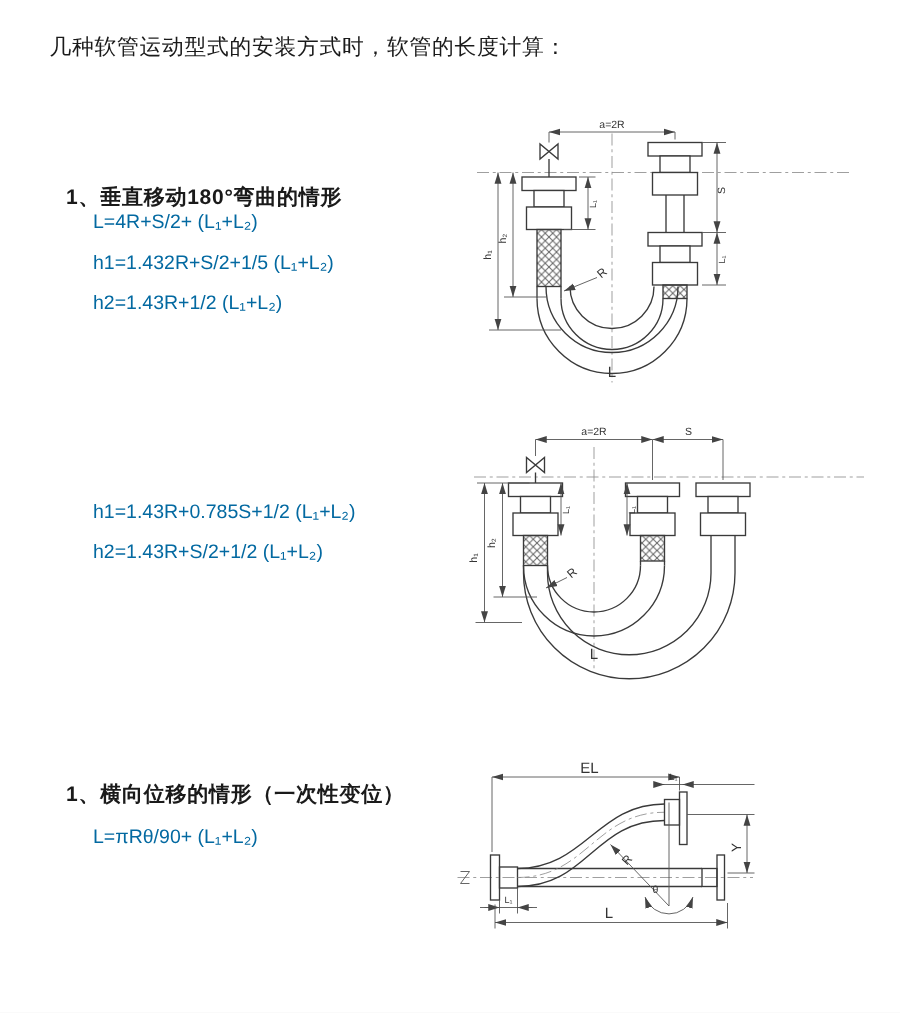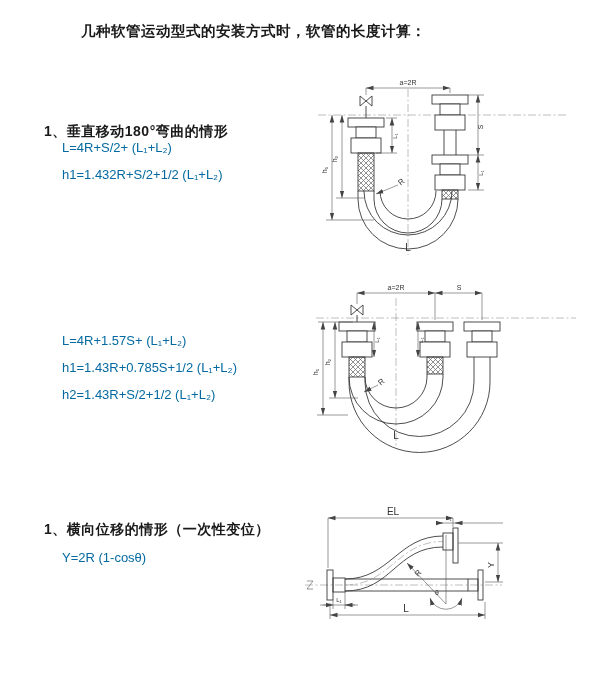--- a/index.html
+++ b/index.html
@@ -1,19 +1,19 @@
 <!DOCTYPE html>
 <html><head>
 <meta charset="utf-8">
 <style>
   html,body{margin:0;padding:0;background:#fff;}
   .page{position:relative;width:600px;height:675px;background:#fff;overflow:hidden;
         font-family:"Liberation Sans","DejaVu Sans",sans-serif;color:#1a1a1a;
         outline:1px solid #e9e9e9;}
-  .title{position:absolute;left:33px;top:22px;font-size:14.5px;font-weight:bold;letter-spacing:.5px;margin-left:48px;}
+  .title{position:absolute;left:33px;top:22px;font-size:14.5px;font-weight:normal;letter-spacing:.5px;}
   .sec-head{position:absolute;font-size:14px;font-weight:bold;letter-spacing:.5px;}
   .formulas{position:absolute;font-size:13px;color:#0369a1;}
   .formulas div{height:27px;line-height:27px;white-space:pre;}
   .f3 div{height:26px;line-height:26px;}
   svg{position:absolute;overflow:visible;}
   svg text{font-family:"Liberation Sans","DejaVu Sans",sans-serif;fill:#333;}
   .st{stroke:#3a3a3a;fill:none;stroke-width:.9;}
   .dm{stroke:#555;fill:none;stroke-width:.6;}
   .cl{stroke:#8a8a8a;stroke-width:.55;stroke-dasharray:8 2.5 2 2.5;fill:none;}
   .fit rect{fill:#fff;stroke:#3a3a3a;stroke-width:.9;}
@@ -23,21 +23,22 @@
 </head>
 <body>
 
 <div class="page">
 
   <div class="title">几种软管运动型式的安装方式时，软管的长度计算：</div>
 
   <div class="sec-head" style="left:44px;top:108px;margin-top:15px;">1、垂直移动180°弯曲的情形</div>
   <div class="formulas" style="left:62px;top:134px;">
     <div>L=4R+S/2+ (L₁+L₂)</div>
-    <div>h1=1.432R+S/2+1/2 (L₁+L₂)</div>
+    <div>h1=1.432R+S/2+1/5 (L₁+L₂)</div>
+    <div>h2=1.43R+1/2 (L₁+L₂)</div>
   </div>
 
   <svg style="left:306px;top:73px;" width="282" height="185" viewBox="0 0 282 185">
     <defs>
       <marker id="ar1" markerWidth="9" markerHeight="6" refX="7.5" refY="3" orient="auto-start-reverse" markerUnits="userSpaceOnUse">
         <path d="M0,0.7 L7.5,3 L0,5.3 Z" fill="#444"></path>
       </marker>
       <pattern id="br1" width="5" height="5" patternUnits="userSpaceOnUse">
         <path d="M0,0 L5,5 M5,0 L0,5" stroke="#666" stroke-width="0.7"></path>
       </pattern>
@@ -95,21 +96,20 @@
     <line class="dm" x1="20" y1="147" x2="68" y2="147"></line>
     <line class="dm" x1="30" y1="125" x2="58" y2="125"></line>
 
     <line class="dm" x1="92" y1="112" x2="70" y2="121" marker-end="url(#ar1)"></line>
     <text class="lab8" x="97" y="111" text-anchor="middle" transform="rotate(-40 97 111)">R</text>
 
     <text class="lab10" x="102" y="178" text-anchor="middle">L</text>
   </svg>
 
   <div class="formulas" style="left:62px;top:327px;">
-    <div>L=4R+1.57S+ (L₁+L₂)</div>
     <div>h1=1.43R+0.785S+1/2 (L₁+L₂)</div>
     <div>h2=1.43R+S/2+1/2 (L₁+L₂)</div>
   </div>
 
   <svg style="left:308px;top:282px;" width="292" height="182" viewBox="0 0 292 182">
     <defs>
       <marker id="ar2" markerWidth="9" markerHeight="6" refX="7.5" refY="3" orient="auto-start-reverse" markerUnits="userSpaceOnUse">
         <path d="M0,0.7 L7.5,3 L0,5.3 Z" fill="#444"></path>
       </marker>
       <pattern id="br2" width="5" height="5" patternUnits="userSpaceOnUse">
@@ -168,21 +168,21 @@
     <text class="lab6" x="115" y="58" text-anchor="middle" transform="rotate(-90 115 58)">L₁</text>
 
     <line class="dm" x1="70" y1="103" x2="56" y2="110" marker-end="url(#ar2)"></line>
     <text class="lab8" x="75" y="102" text-anchor="middle" transform="rotate(-40 75 102)">R</text>
 
     <text class="lab10" x="88" y="157" text-anchor="middle">L</text>
   </svg>
 
   <div class="sec-head" style="left:44px;top:521px;">1、横向位移的情形（一次性变位）</div>
   <div class="formulas f3" style="left:62px;top:545px;">
-    <div>Y=2R (1-cosθ)</div>
+    <div>L=πRθ/90+ (L₁+L₂)</div>
   </div>
 
   <svg style="left:298px;top:503px;" width="300" height="142" viewBox="0 0 300 142">
     <defs>
       <marker id="ar3" markerWidth="9" markerHeight="6" refX="7.5" refY="3" orient="auto-start-reverse" markerUnits="userSpaceOnUse">
         <path d="M0,0.7 L7.5,3 L0,5.3 Z" fill="#444"></path>
       </marker>
     </defs>
 
     <line class="dm" x1="30" y1="15" x2="30" y2="65"></line>

